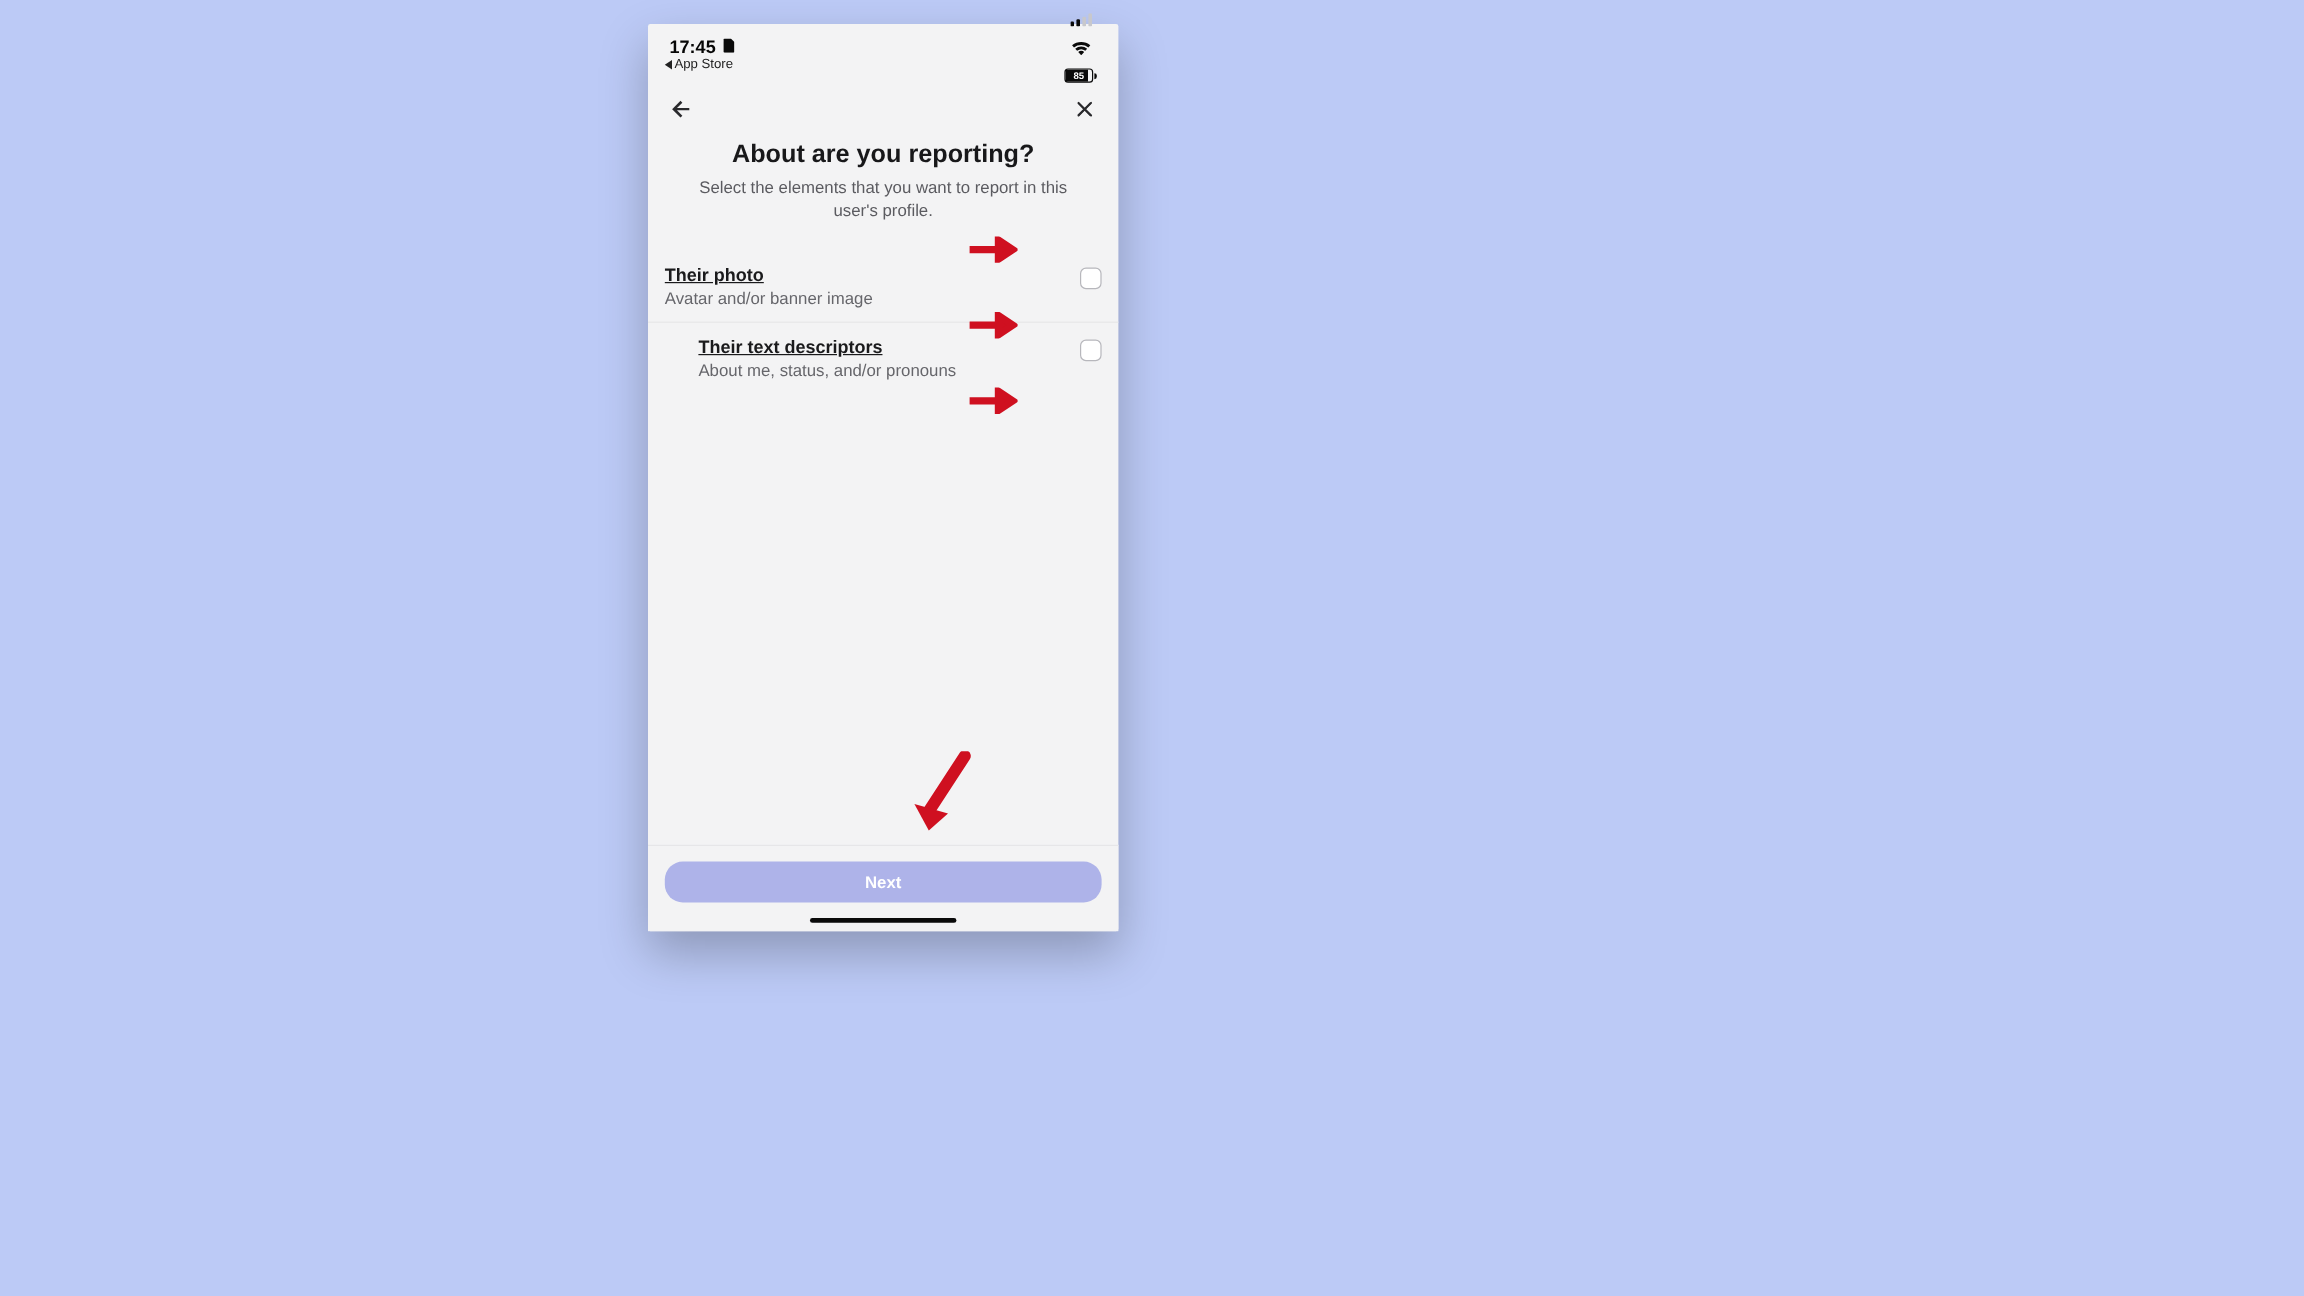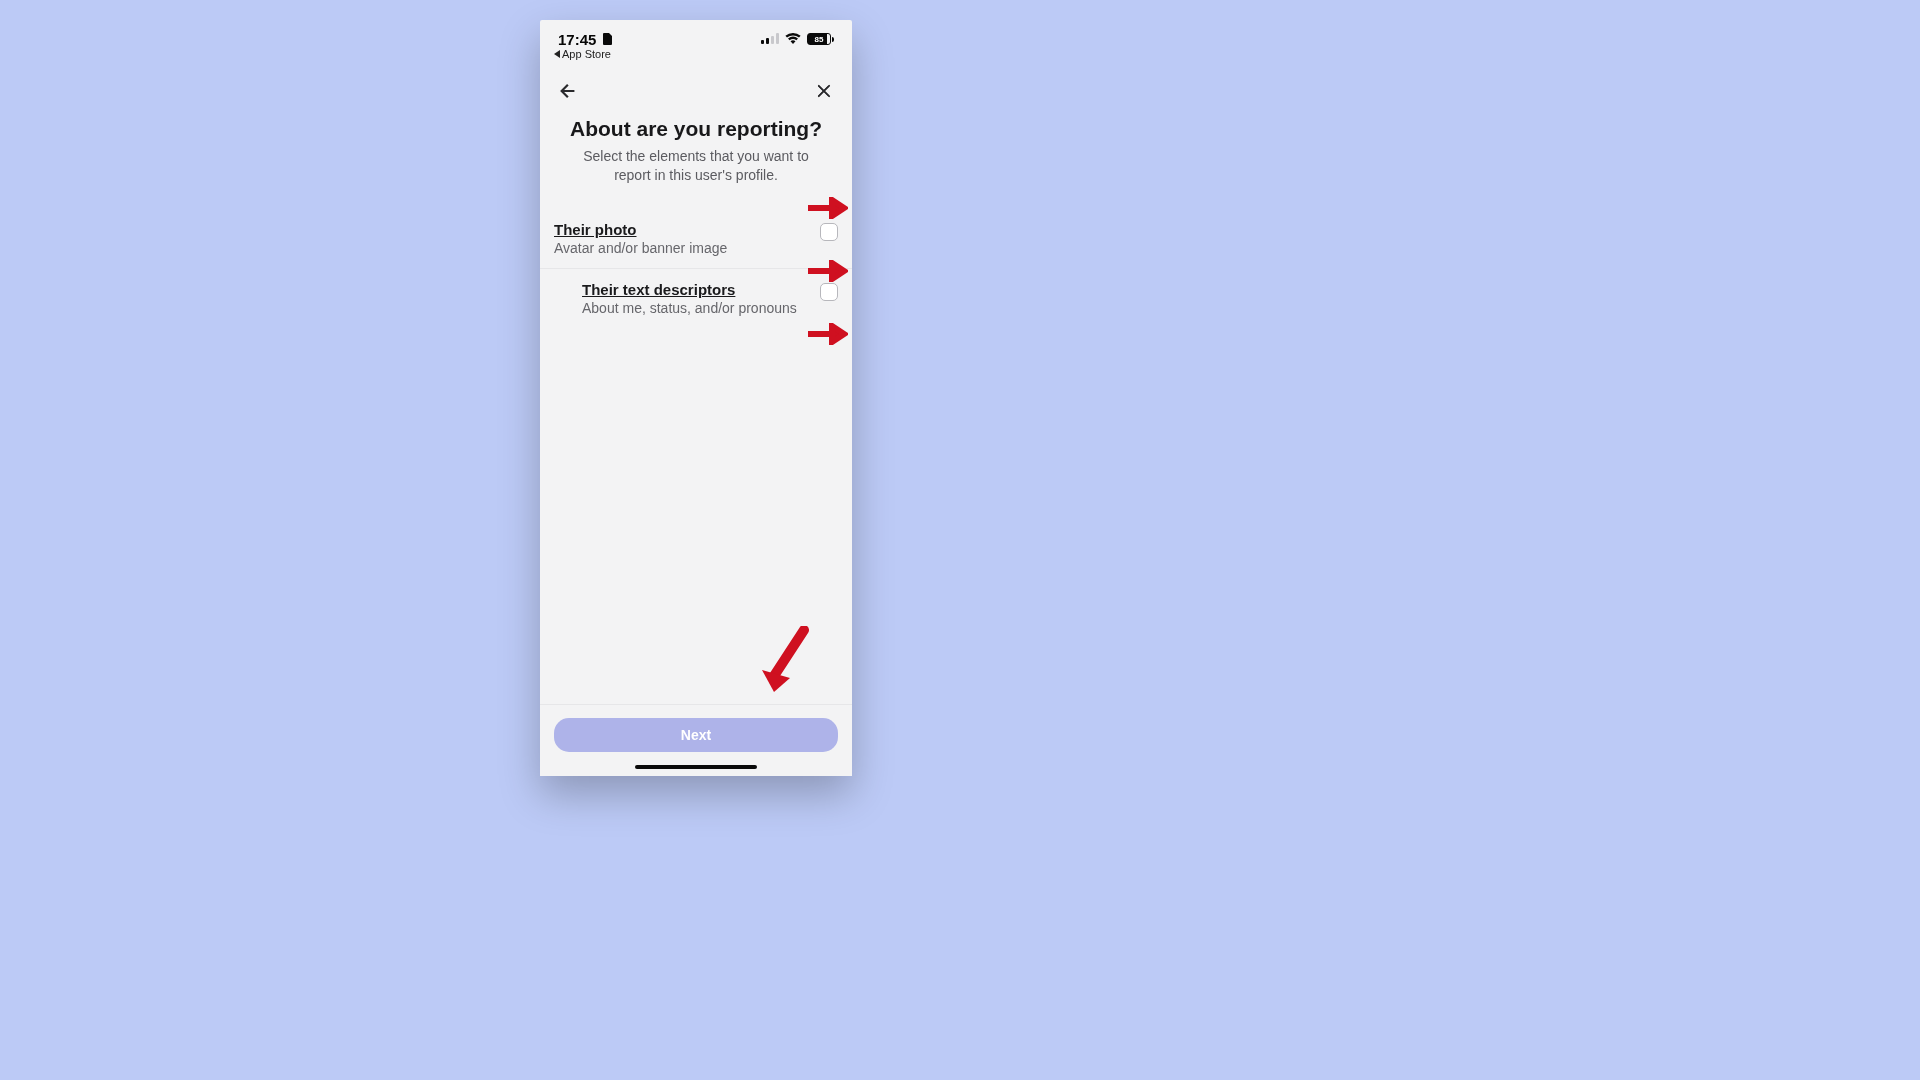--- a/index.html
+++ b/index.html
@@ -10,21 +10,21 @@
     background: #bccaf6;
     font-family: -apple-system, BlinkMacSystemFont, "Segoe UI", Helvetica, Arial, sans-serif;
     overflow: hidden;
   }
 
   
   .phone {
     position: absolute;
     left: 540px;
     top: 20px;
-    width: 312px;
+    width: 392px;
     height: 756px;
     background: #f3f3f4;
     border-radius: 2px;
     box-shadow: 0 18px 40px rgba(0,0,0,.25);
   }
 
   
   .status-bar {
     position: relative;
     height: 20px;
@@ -38,20 +38,21 @@
     display: flex;
     align-items: center;
     gap: 6px;
     font-weight: 600;
     font-size: 15px;
   }
   .status-right {
     display: flex;
     align-items: center;
     gap: 6px;
+    flex-direction: column;
   }
   .appstore-back {
     position: absolute;
     left: 14px;
     top: 28px;
     font-size: 11px;
     color: #222;
     display: flex;
     align-items: center;
     gap: 2px;

